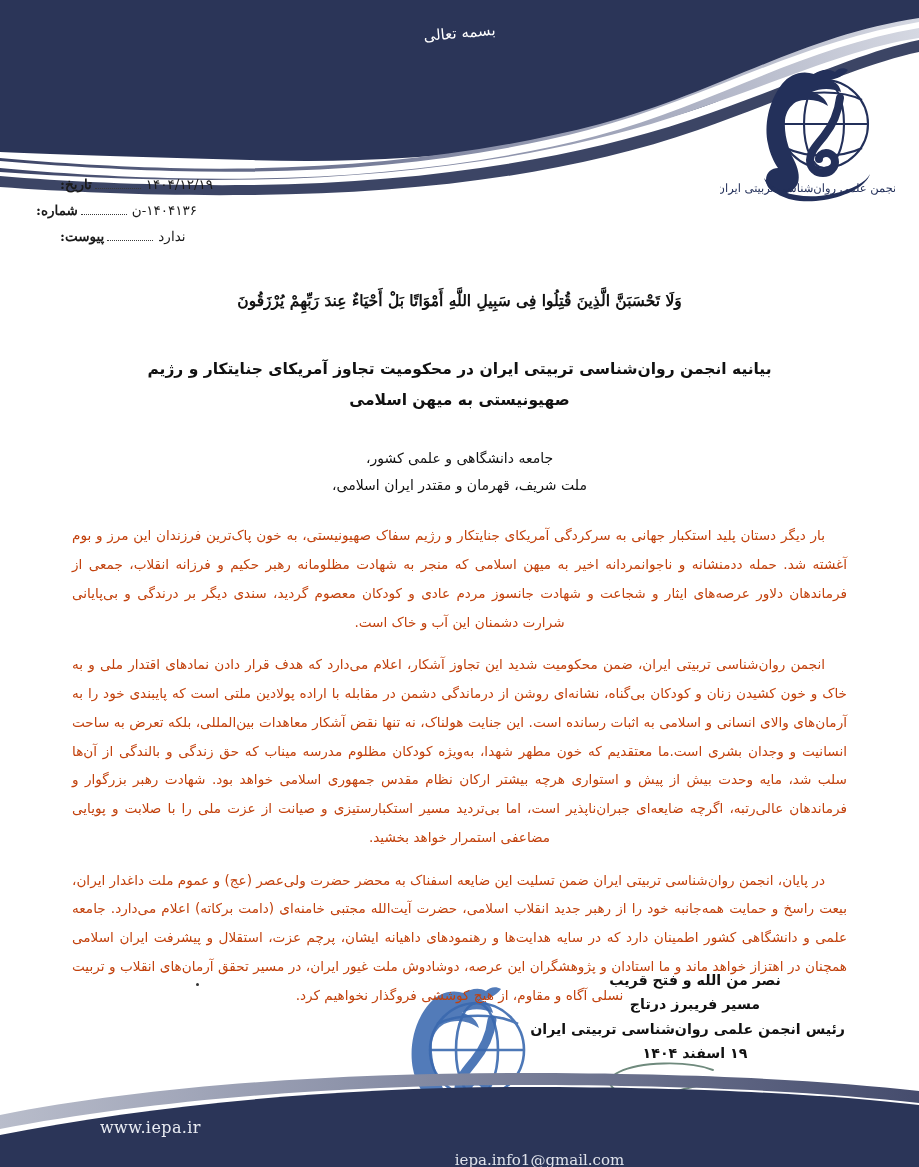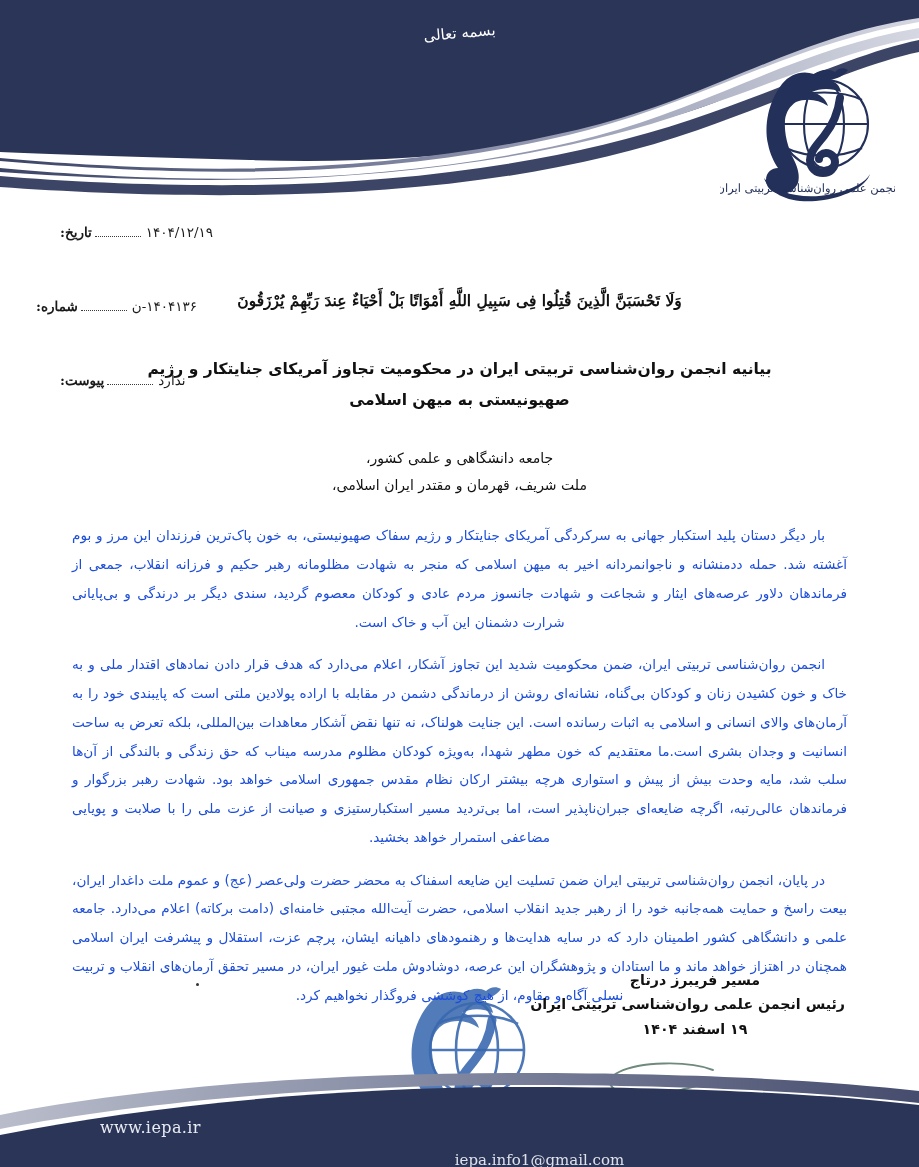--- a/index.html
+++ b/index.html
@@ -72,21 +72,21 @@
     justify-content: flex-start;
     align-items: baseline;
     margin-bottom: 10px;
     font-size: 13.5px;
     color: #1a1a1a;
     font-family: "DejaVu Serif", "Liberation Serif", serif;
   }
   .meta-row.r1 { padding-right: 60px; }
   .meta-row.r2 { padding-right: 44px; justify-content: center; }
   .meta-row.r3 { padding-right: 28px; }
-  .meta-label { white-space: nowrap; font-weight: 600; margin-top: 48px; }
+  .meta-label { white-space: nowrap; font-weight: 600; }
   .meta-dots {
     flex: 0 0 auto;
     min-width: 46px;
     border-bottom: 1.4px dotted #3a3a3a;
     margin: 0 3px;
     height: 11px;
   }
   .meta-value { white-space: nowrap; padding: 0 2px; }
 
   
@@ -121,21 +121,21 @@
     color: #111111;
     line-height: 1.95;
     margin-bottom: 22px;
   }
   .salutation div { white-space: nowrap; }
 
   .para {
     text-align: justify;
     text-align-last: center;
     font-size: 13.6px;
-    color: #1d4ed8;
+    color: #c2410c;
     line-height: 2.12;
     margin-bottom: 11px;
     text-indent: 22px;
   }
 
   
   .signature-block {
     position: absolute;
     top: 968px;
     right: 74px;
@@ -348,20 +348,21 @@
       <path d="M137,40 C135,57 128,70 119,81 C110,92 104,99 104,108
                C104,117 111,122 118,122 C126,122 131,116 131,110
                C131,104 127,100 121,100 C117,100 113,104 113,107" fill="none" stroke="#2a5ca8" stroke-width="9" stroke-linecap="round" opacity="0.9"></path>
       <path d="M54,126 C68,144 99,150 130,143 C152,139 167,130 171,121
                C167,135 147,146 121,150 C88,155 61,145 54,126 Z" fill="#2a5ca8" opacity="0.88"></path>
       <text x="104" y="142" text-anchor="middle" font-family="'DejaVu Serif', serif" font-size="11" fill="#2a5ca8" opacity="0.85">انجمن علمی روان‌شناسی تربیتی ایران</text>
     </svg>
   </div>
 
   <div class="signature-block">
+    <div>نصر من الله و فتح قریب</div>
     <div>مسیر فریبرز درتاج</div>
     <div>رئیس انجمن علمی روان‌شناسی تربیتی ایران</div>
     <div>۱۹ اسفند ۱۴۰۴</div>
   </div>
 
   <div class="signature-mark">
     <svg width="210" height="72" viewBox="0 0 210 72" xmlns="http://www.w3.org/2000/svg">
       <g fill="none" stroke="#6f8a7d" stroke-width="1.9" stroke-linecap="round">
         <path d="M122,12 C96,2 48,4 28,14 C12,22 18,32 38,38 C52,42 66,42 74,38"></path>
         <path d="M74,38 C82,34 100,28 118,26"></path>

